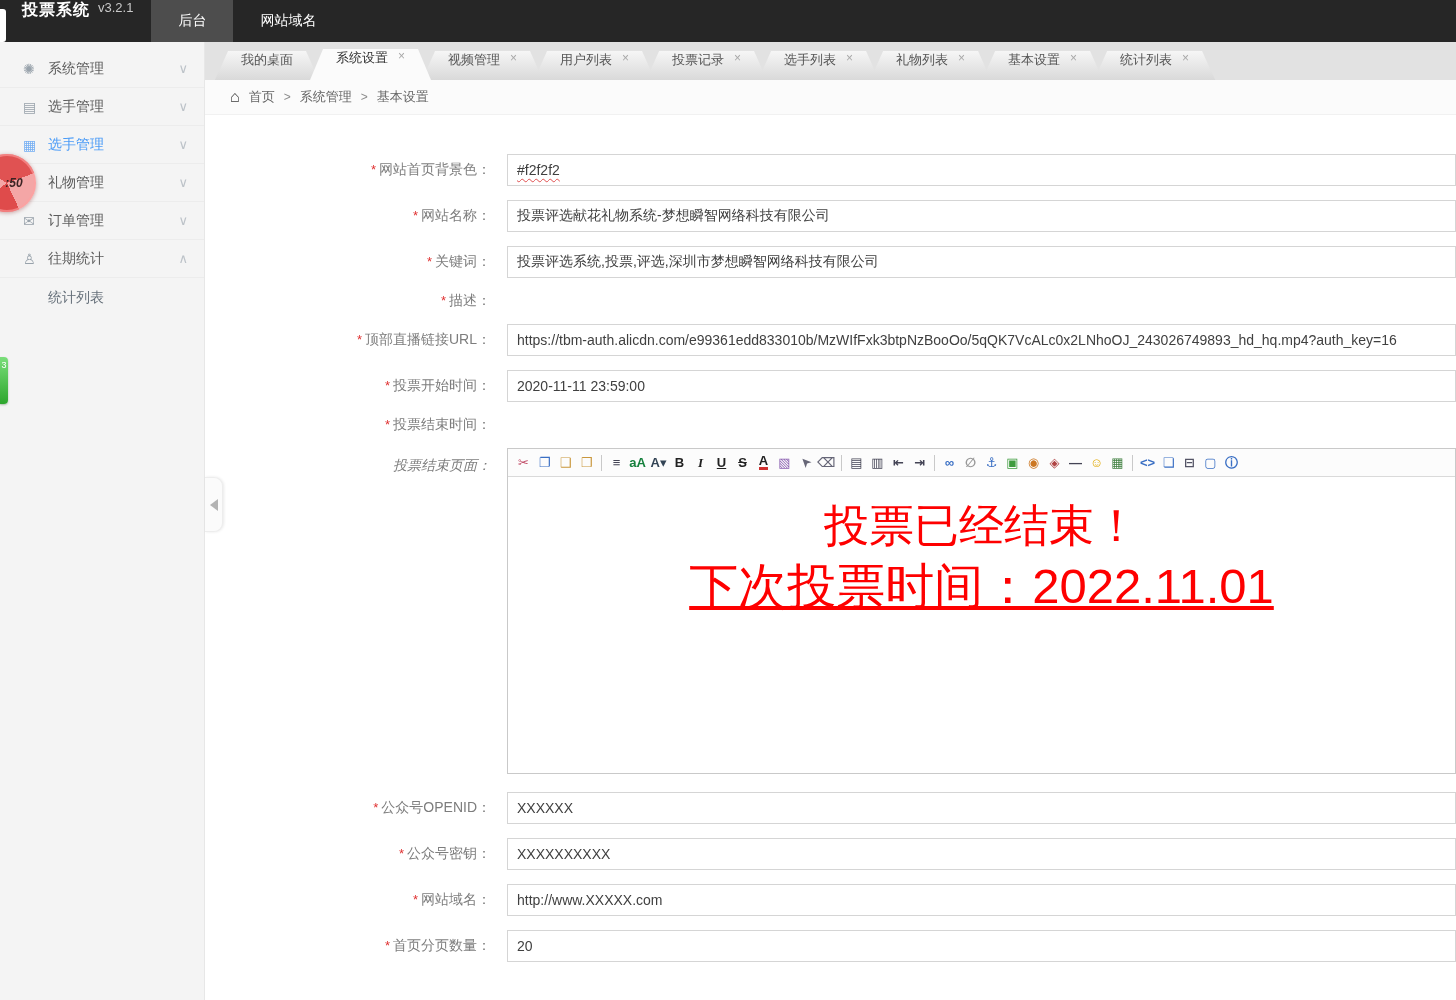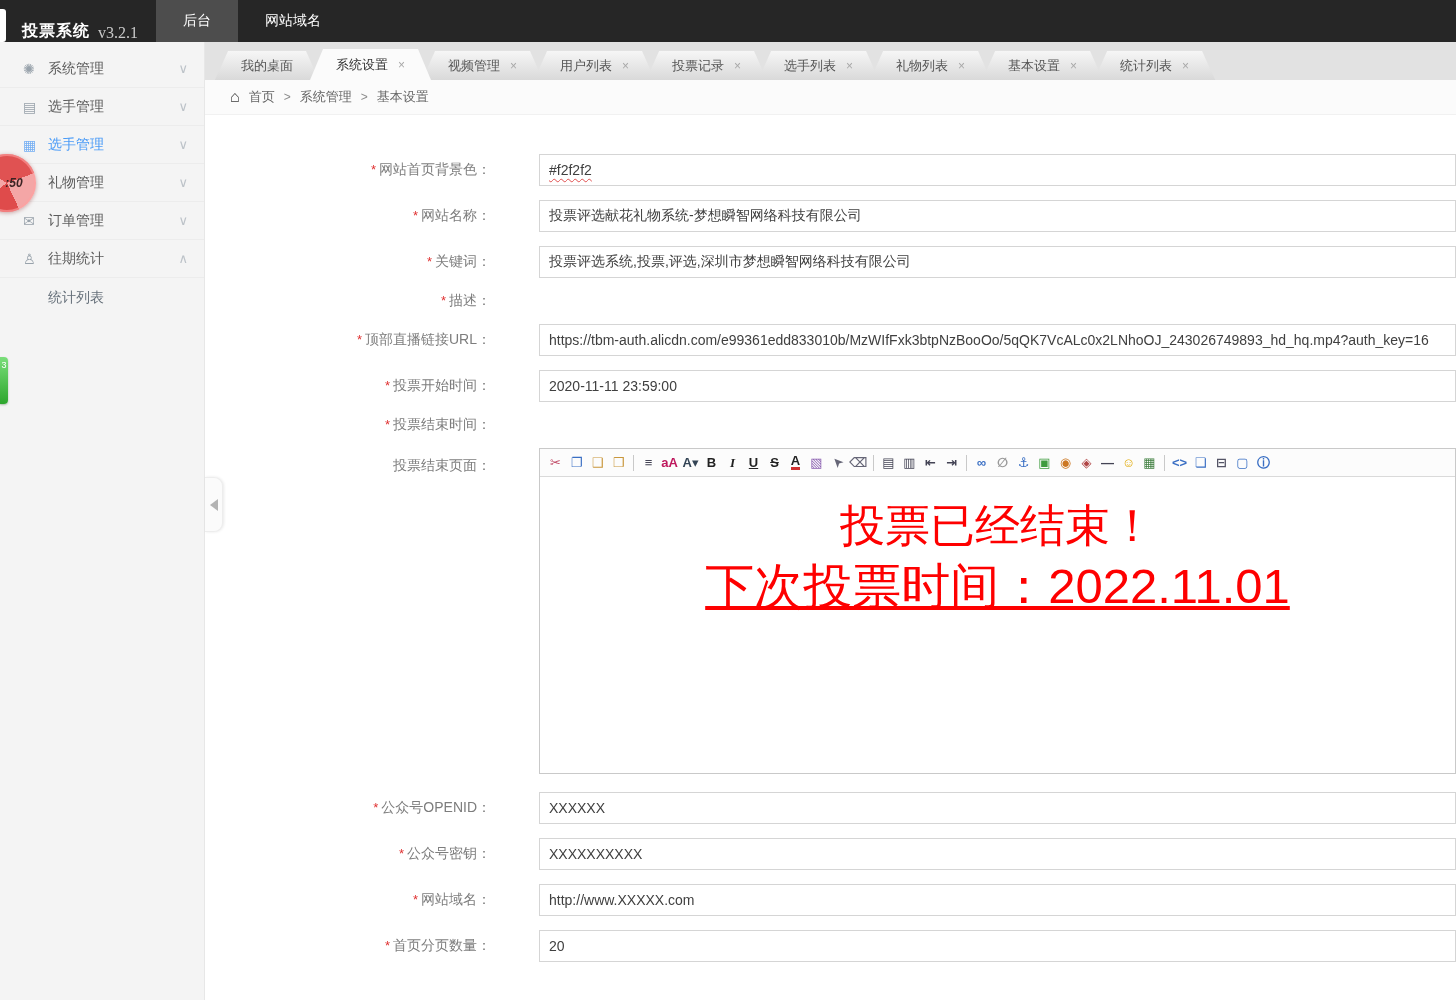--- a/index.html
+++ b/index.html
@@ -1,61 +1,61 @@
 <!DOCTYPE html>
 <html><head>
 <meta charset="utf-8">
 <style>
   html,body{margin:0;padding:0;}
   body{width:1456px;height:1000px;overflow:hidden;position:relative;background:#fff;
        font-family:"Liberation Sans","DejaVu Sans",sans-serif;}
   
   .topbar{height:42px;background:#262626;display:flex;align-items:stretch;color:#fff;position:relative;z-index:5;}
-  .brand{display:flex;align-items:flex-end;padding:0 18px 0 22px;font-size:16px;font-weight:bold;letter-spacing:1px;font-family:Liberation Serif, serif;}
-  .brand .ver{font-size:16px;font-weight:normal;color:#c9c9c9;margin-left:8px;letter-spacing:0;}
+  .brand{display:flex;align-items:flex-start;padding:0 18px 0 22px;font-size:16px;font-weight:bold;letter-spacing:1px;}
+  .brand .ver{font-size:13px;font-weight:normal;color:#c9c9c9;margin-left:8px;letter-spacing:0;}
   .topnav{display:flex;}
   .nav-item{display:flex;align-items:center;padding:0 27px;font-size:14px;color:#fff;cursor:pointer;}
   .nav-item.active{background:#4d4d4d;}
   
   .layout{display:flex;height:958px;}
   .sidebar{width:205px;flex-shrink:0;background:#f4f4f4;border-right:1px solid #e7e7e7;padding-top:8px;box-sizing:border-box;}
   .side-item{height:37px;display:flex;align-items:center;padding:0 16px 0 23px;font-size:14px;color:#5c5c5c;
              border-bottom:1px solid #ececec;cursor:pointer;}
   .side-item .mi{width:25px;font-size:14px;color:#98a2ab;flex-shrink:0;}
   .side-item .chev{margin-left:auto;color:#bcc2c8;font-size:13px;}
   .side-item.active{color:#4a9bf7;}
   .side-item.active .mi{color:#74aef3;}
   .side-sub{height:39px;display:flex;align-items:center;padding-left:48px;font-size:14px;color:#66707a;cursor:pointer;}
   .main{flex:1;display:flex;flex-direction:column;min-width:0;}
   
   .tabstrip{height:38px;background:#e2e2e2;display:flex;align-items:flex-end;padding-left:10px;flex-shrink:0;}
-  .tab{height:29px;display:flex;align-items:center;padding:0 26px;margin-right:-9px;font-size:13px;color:#555;
+  .tab{height:29px;display:flex;padding:0 26px;margin-right:-9px;font-size:13px;color:#555;
        background:linear-gradient(#f6f6f6,#d9d9d9);
        clip-path:polygon(13px 0,calc(100% - 13px) 0,100% 100%,0 100%);
        filter:drop-shadow(0 0 1px #9e9e9e);cursor:pointer;position:relative;white-space:nowrap;}
   .tab.active{background:#fbfbfb;color:#333;height:31px;z-index:3;}
   .tab .x{margin-left:10px;color:#a8a8a8;font-size:12px;}
   
   .breadcrumb{height:34px;background:#fbfbfb;display:flex;align-items:center;padding-left:25px;font-size:13px;
               color:#666;gap:9px;border-bottom:1px solid #f1f1f1;flex-shrink:0;}
   .home-ico{font-size:16px;color:#3c3c3c;}
   .crumb-sep{color:#8d8d8d;font-size:12px;}
   .crumb{cursor:pointer;}
   
   .content{flex:1;background:#fff;padding-top:39px;overflow:hidden;}
-  .frow{display:flex;align-items:center;margin-bottom:14px;gap:32px;}
+  .frow{display:flex;align-items:center;margin-bottom:14px;}
   .frow .lab{width:286px;flex-shrink:0;text-align:right;font-size:14px;color:#7d7d7d;}
   .star{color:#e03131;margin-right:3px;font-size:13px;}
   .field{margin-left:16px;width:1230px;height:32px;border:1px solid #d5d5d5;background:#fff;font-size:14px;
          color:#404040;padding:0 9px;box-sizing:border-box;font-family:inherit;outline:none;border-radius:0;}
   div.field{display:flex;align-items:center;}
   .squiggle{text-decoration:underline wavy #e05050 1px;text-underline-offset:3px;}
   
   .editor-row{align-items:flex-start;margin-bottom:18px;}
-  .editor-row .lab{padding-top:9px;}
+  .editor-row .lab{padding-top:9px;font-style:italic;}
   .editor{margin-left:16px;width:1230px;height:326px;border:1px solid #c9c9c9;box-sizing:border-box;background:#fff;}
   .ed-toolbar{height:27px;background:#fcfcfc;border-bottom:1px solid #dadada;display:flex;align-items:center;padding:0 5px;}
   .ed-ico{width:21px;height:21px;display:flex;align-items:center;justify-content:center;font-size:13px;
           font-weight:bold;cursor:pointer;flex-shrink:0;}
   .ed-sep{width:1px;height:16px;background:#c9c9c9;margin:0 4px;flex-shrink:0;}
   .ed-ico[data-name="italic-icon"]{font-style:italic;font-family:"Liberation Serif",serif;}
   .ed-ico[data-name="underline-icon"]{text-decoration:underline;}
   .ed-ico[data-name="strikethrough-icon"]{text-decoration:line-through;}
   .ed-ico[data-name="text-color-icon"] span{border-bottom:3px solid #d03030;line-height:12px;}
   .ed-ico[data-name="select-icon"]{transform:rotate(-135deg);}
@@ -220,21 +220,21 @@
               <span class="ed-ico" data-name="paste-icon" style="color: rgb(201, 151, 60);">
                 <span data-name="paste-icon-glyph">❑</span>
               </span>
               <span class="ed-ico" data-name="paste-text-icon" style="color: rgb(201, 151, 60);">
                 <span data-name="paste-text-icon-glyph">❒</span>
               </span>
               <span class="ed-sep" data-name="toolbar-separator"></span>
               <span class="ed-ico" data-name="line-height-icon" style="color: rgb(68, 68, 85);">
                 <span data-name="line-height-icon-glyph">≡</span>
               </span>
-              <span class="ed-ico" data-name="font-family-icon" style="color: #be185d; justify-content: center;">
+              <span class="ed-ico" data-name="font-family-icon" style="color: #15803d; justify-content: center;">
                 <span data-name="font-family-icon-glyph">aA</span>
               </span>
               <span class="ed-ico" data-name="font-size-icon" style="color: rgb(51, 68, 85);">
                 <span data-name="font-size-icon-glyph">A▾</span>
               </span>
               <span class="ed-ico" data-name="bold-icon" style="color: rgb(34, 34, 34);">
                 <span data-name="bold-icon-glyph">B</span>
               </span>
               <span class="ed-ico" data-name="italic-icon" style="color: rgb(34, 34, 34);">
                 <span data-name="italic-icon-glyph">I</span>

